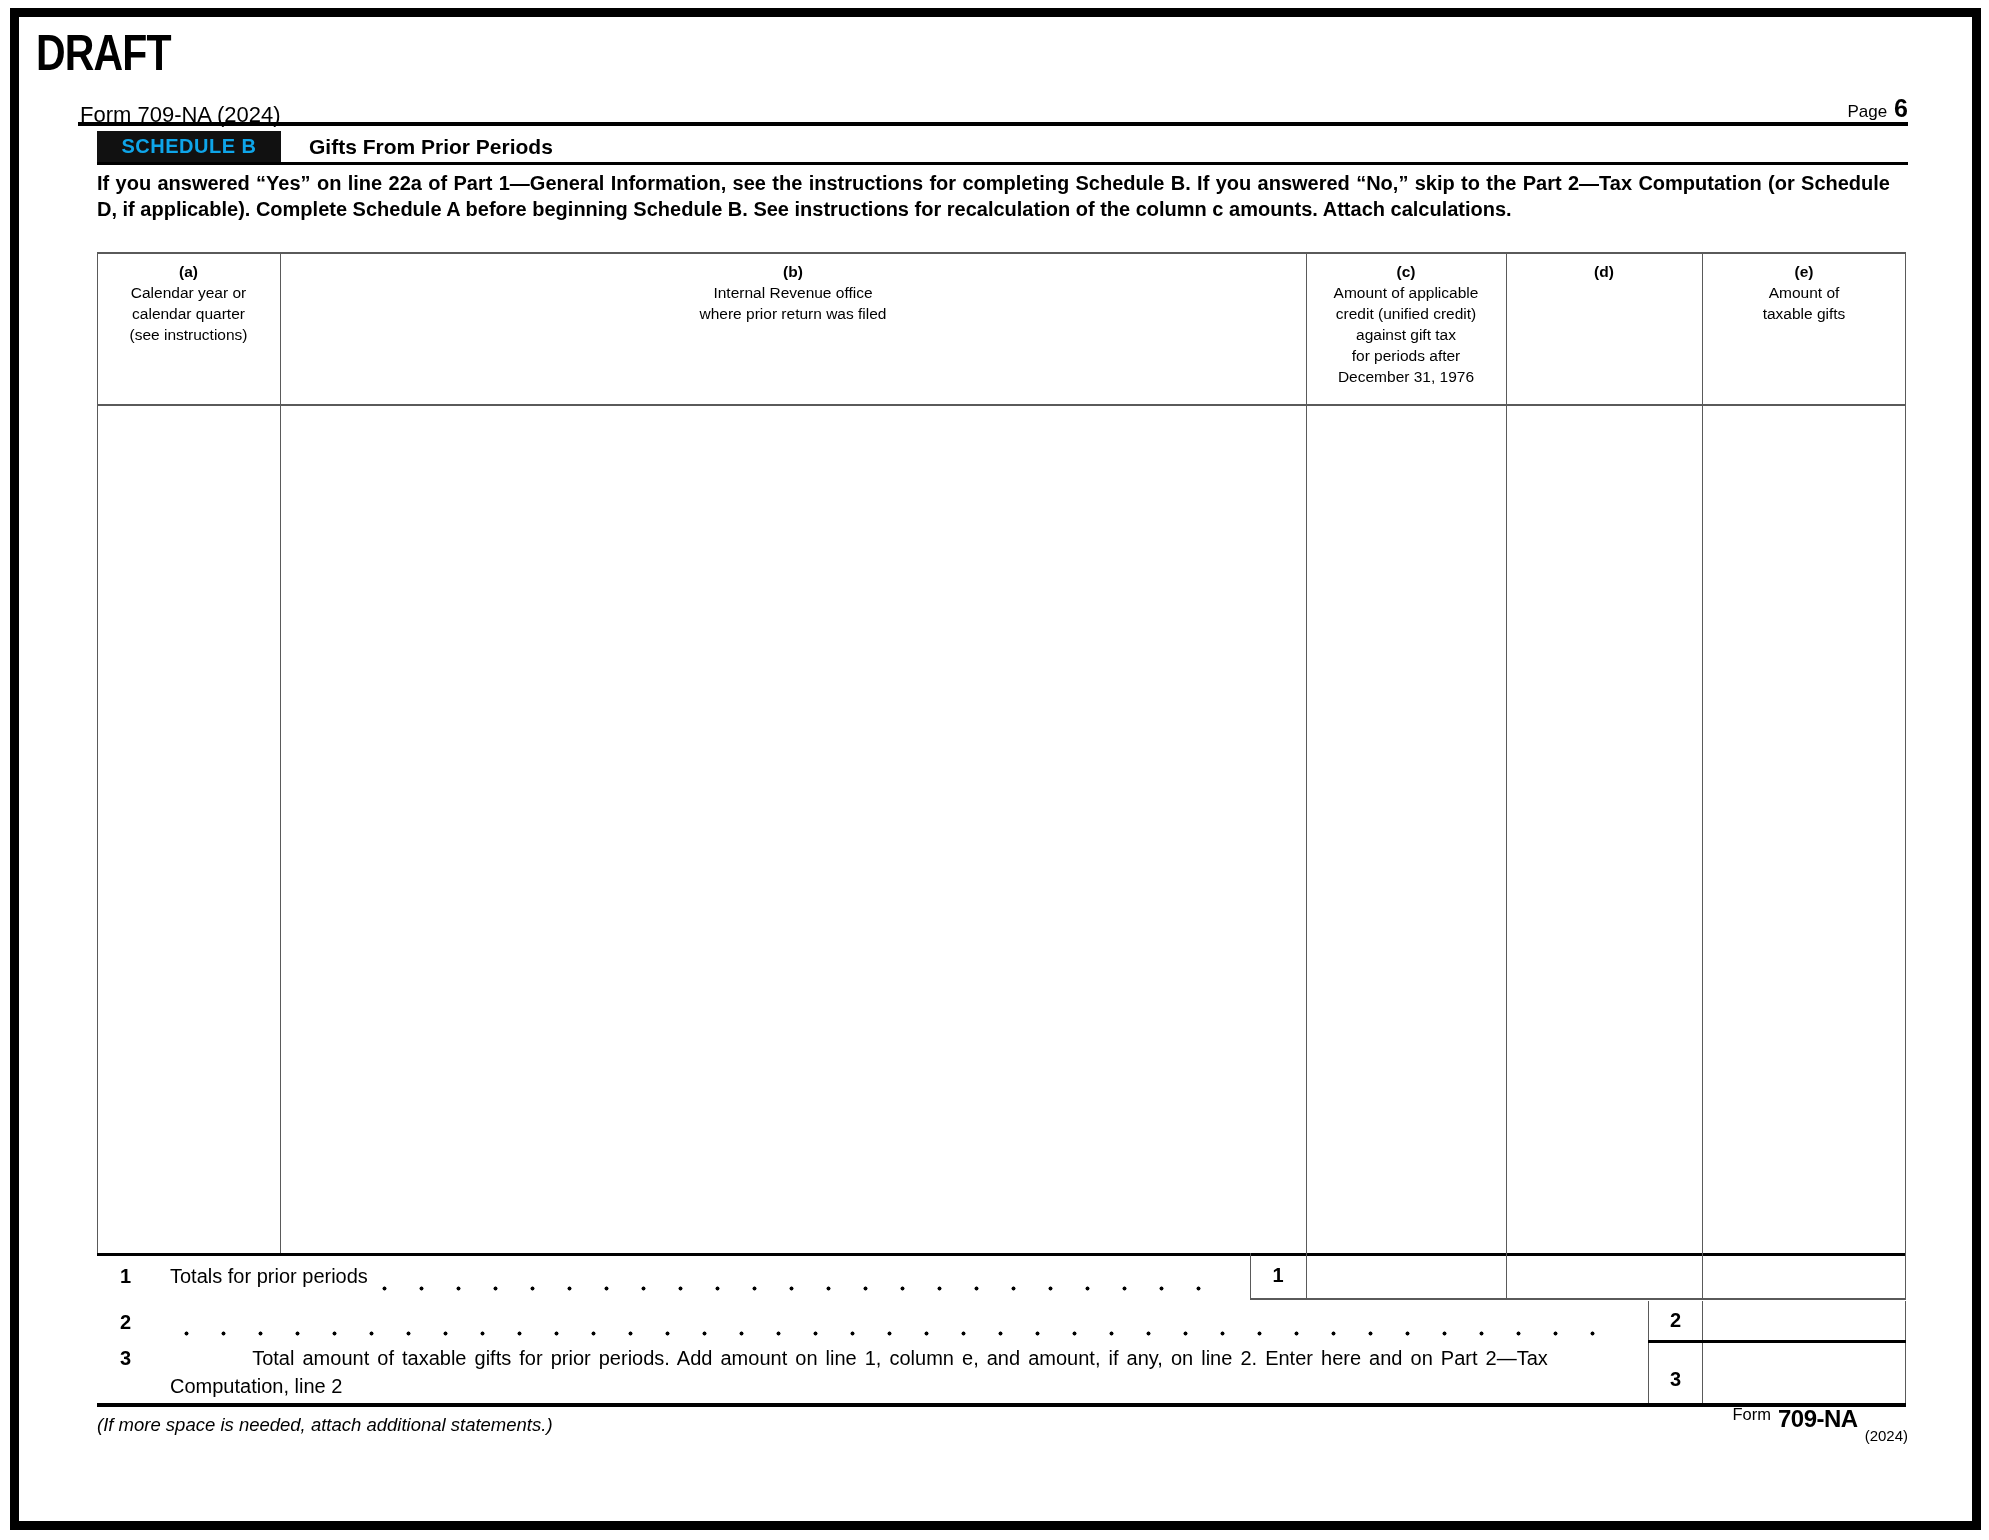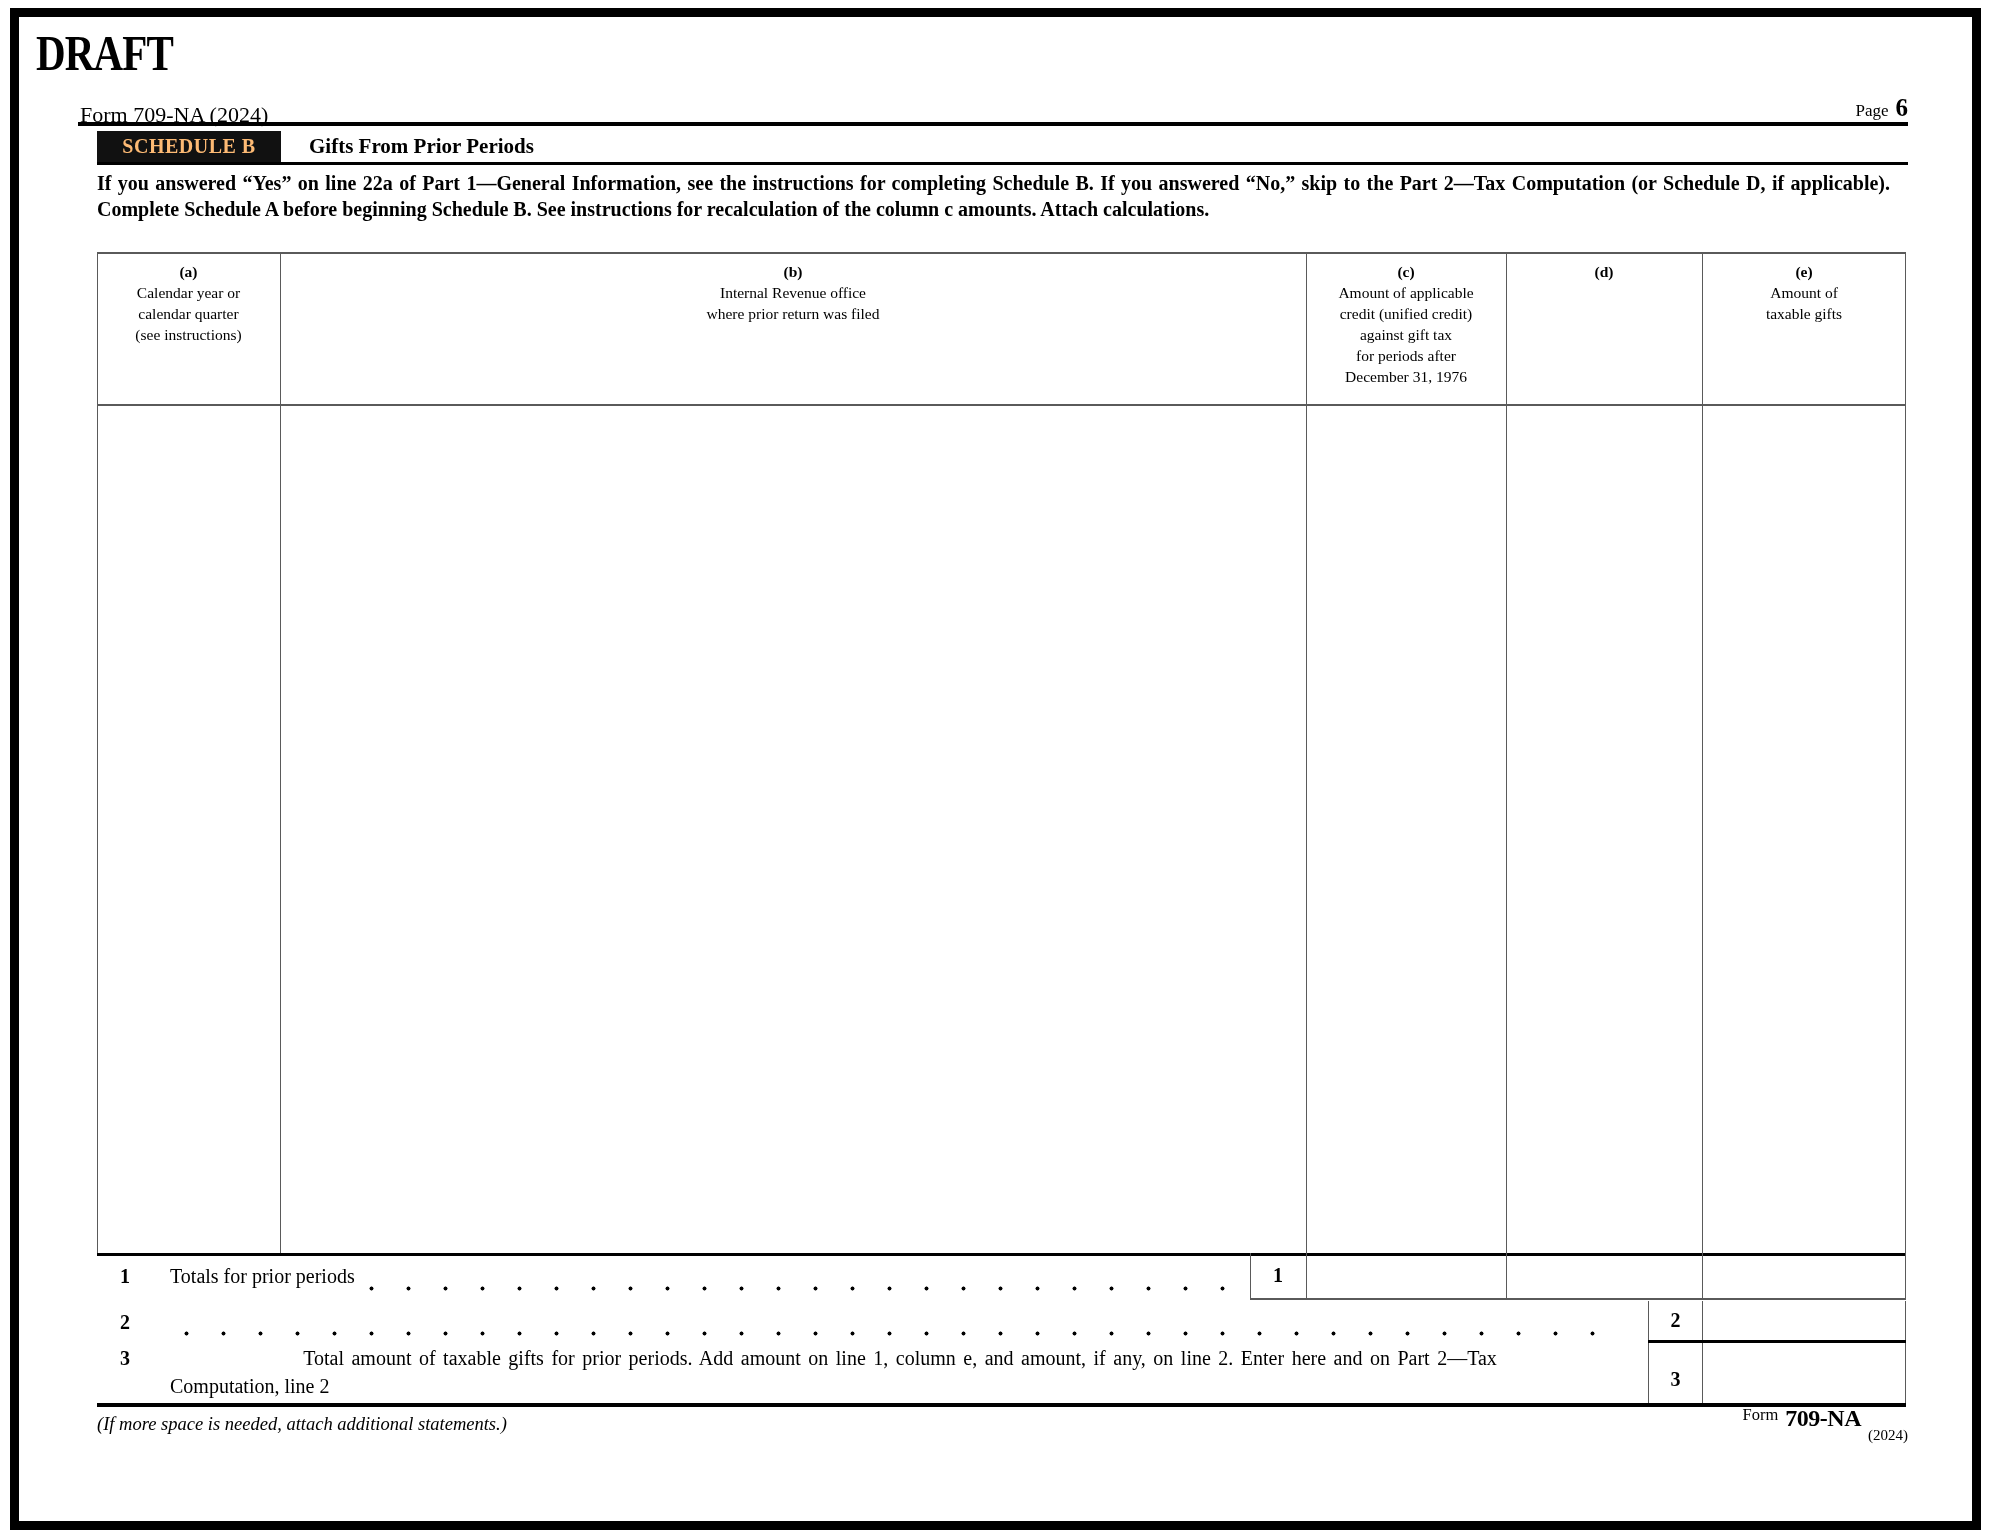--- a/index.html
+++ b/index.html
@@ -1,18 +1,18 @@
 <!DOCTYPE html>
 <html><head>
 <meta charset="utf-8">
 <style>
   html,body { margin:0; padding:0; background:#e8e8e8; }
   .page {
     position:relative; width:1989px; height:1540px; background:#ffffff;
-    font-family:Liberation Serif, serif; color:#000;
+    font-family:Liberation Sans, sans-serif; color:#000;
     overflow:hidden;
   }
   .frame {
     position:absolute; left:10px; top:8px; right:8px; bottom:10px;
     border:9px solid #000; pointer-events:none;
   }
   .draft {
     position:absolute; left:36px; top:28px;
     font-size:50px; font-weight:700; line-height:1; letter-spacing:-1px;
     transform:scaleX(.82); transform-origin:left center;
@@ -25,21 +25,21 @@
   .page-ind .pl { font-size:17px; }
   .page-ind .pn { font-size:25px; font-weight:700; }
   .rule-top { position:absolute; left:78px; top:122px; width:1830px; height:4px; background:#000; }
 
   .sched-row {
     position:absolute; left:97px; top:131px; width:1811px; height:31px;
     border-bottom:3px solid #000; box-sizing:content-box;
     display:flex; align-items:stretch;
   }
   .badge {
-    width:184px; background:#111; color:#fdba74;
+    width:184px; background:#111; color:#0ea5e9;
     display:flex; align-items:center; justify-content:center;
     font-weight:700; font-size:20px; letter-spacing:.5px;
   }
   .sched-title { margin-left:28px; align-self:center; font-weight:700; font-size:21px; }
 
   .instructions {
     position:absolute; left:97px; top:170px; width:1793px;
     font-weight:700; font-size:20px; line-height:26px; text-align:justify;
   }
 

